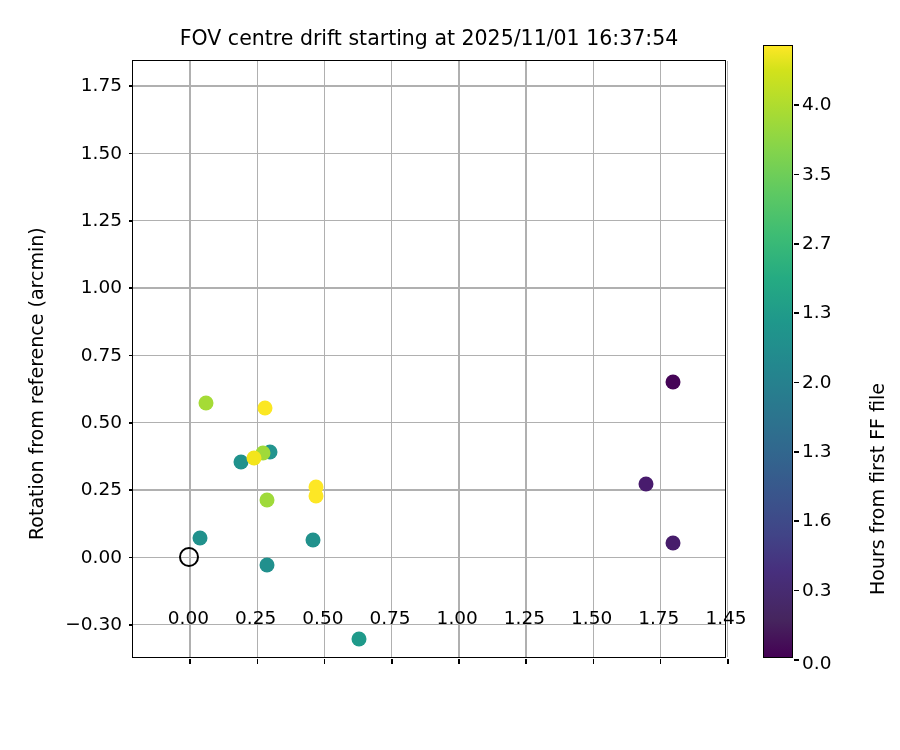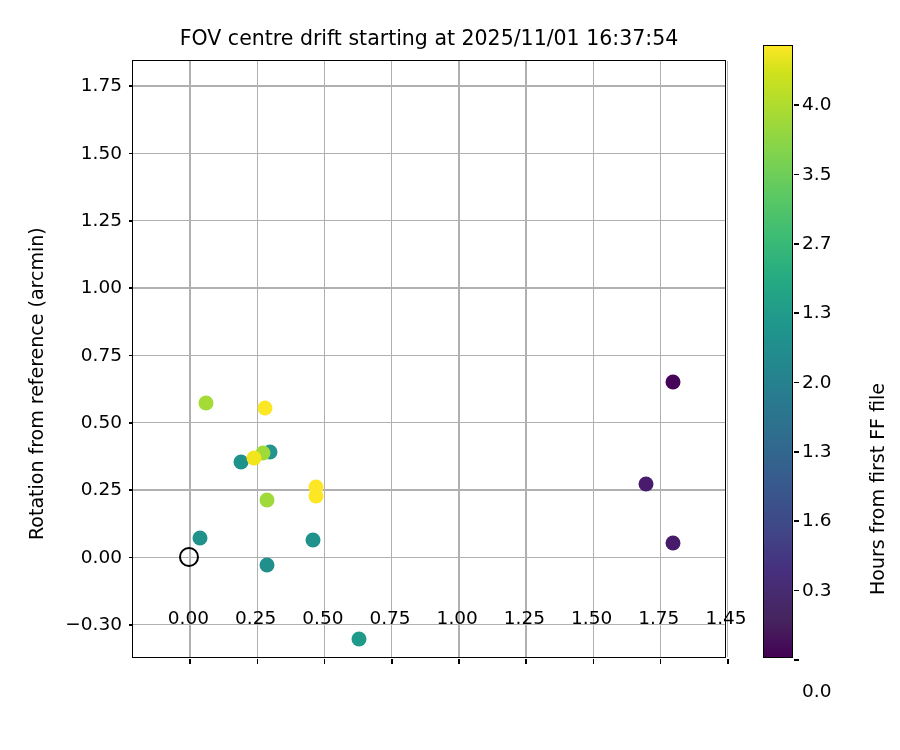--- a/index.html
+++ b/index.html
@@ -178,21 +178,21 @@
       <div class="cbtick" style="top: 543.656px;"></div>
       <div class="cbtick" style="top: 474.312px;"></div>
       <div class="cbtick" style="top: 404.968px;"></div>
       <div class="cbtick" style="top: 335.624px;"></div>
       <div class="cbtick" style="top: 266.281px;"></div>
       <div class="cbtick" style="top: 196.937px;"></div>
       <div class="cbtick" style="top: 127.593px;"></div>
       <div class="cbtick" style="top: 58.2489px;"></div>
     </div>
   <div id="cbticklayer">
-      <div class="cblabel" style="top: 690px; left: 802px;">0.0</div>
+      <div class="cblabel" style="top: 662px; left: 802px;">0.0</div>
       <div class="cblabel" style="top: 588.656px; left: 802px;">0.3</div>
       <div class="cblabel" style="top: 519.312px; left: 802px;">1.6</div>
       <div class="cblabel" style="top: 449.968px; left: 802px;">1.3</div>
       <div class="cblabel" style="top: 380.624px; left: 802px; text-align: right;">2.0</div>
       <div class="cblabel" style="top: 311.281px; left: 802px;">1.3</div>
       <div class="cblabel" style="top: 241.937px; left: 802px;">2.7</div>
       <div class="cblabel" style="top: 172.593px; left: 802px;">3.5</div>
       <div class="cblabel" style="top: 103.249px; left: 802px;">4.0</div>
     </div>
   <div class="cbtitle">Hours from first FF file</div>

